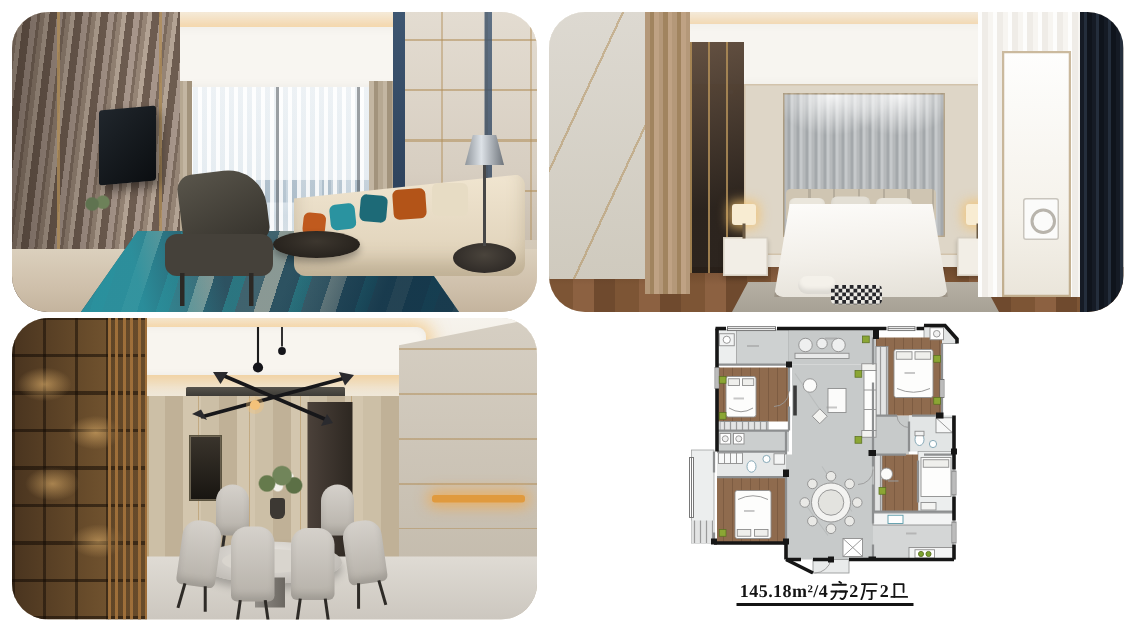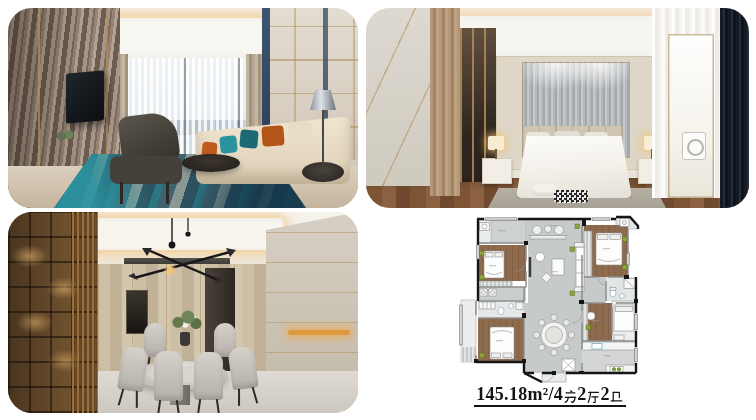--- a/index.html
+++ b/index.html
@@ -137,21 +137,21 @@
   .chair{position:absolute;background:linear-gradient(180deg,#d5d1cb,#b5b0a8);border-radius:11px 11px 4px 4px;box-shadow:inset 0 -4px 5px rgba(0,0,0,.12);}
   .chair::before,.chair::after{content:"";position:absolute;bottom:-16px;width:2px;height:17px;background:#2e2b27;}
   .chair::before{left:4px;transform:rotate(8deg);}
   .chair::after{right:4px;transform:rotate(-8deg);}
   .chair.back::before,.chair.back::after{height:8px;bottom:-8px;}
 
   
   #fp-wrap{left:458px;top:215px;width:184px;height:168px;}
   #fp-caption{left:440px;top:385px;width:220px;text-align:center;}
   .cap{display:inline-flex;align-items:flex-end;border-bottom:2px solid #141414;padding:0 2px 2px 2px;
-    font-family:"Liberation Serif","DejaVu Serif",serif;font-weight:bold;font-size:18px;color:#141414;letter-spacing:.3px;line-height:1;}
+    font-family:"Liberation Serif","DejaVu Serif",serif;font-weight:bold;font-size:12px;color:#141414;letter-spacing:.3px;line-height:1;}
   .cap .hz{width:13px;height:13px;margin:0 .5px;}
   .cap .hz path{stroke:#141414;stroke-width:1.5;fill:none;stroke-linecap:round;stroke-linejoin:round;}
 </style>
 </head>
 <body>
 
 <div class="canvas">
 
   <div id="p-living" class="photo">
     <div class="abs lv-base"></div>

